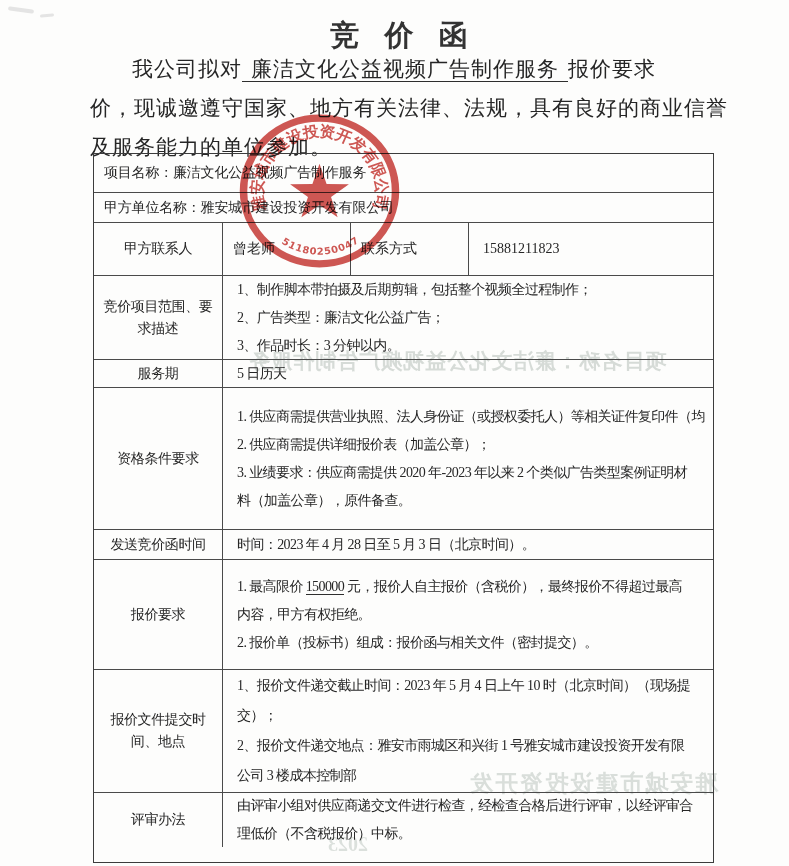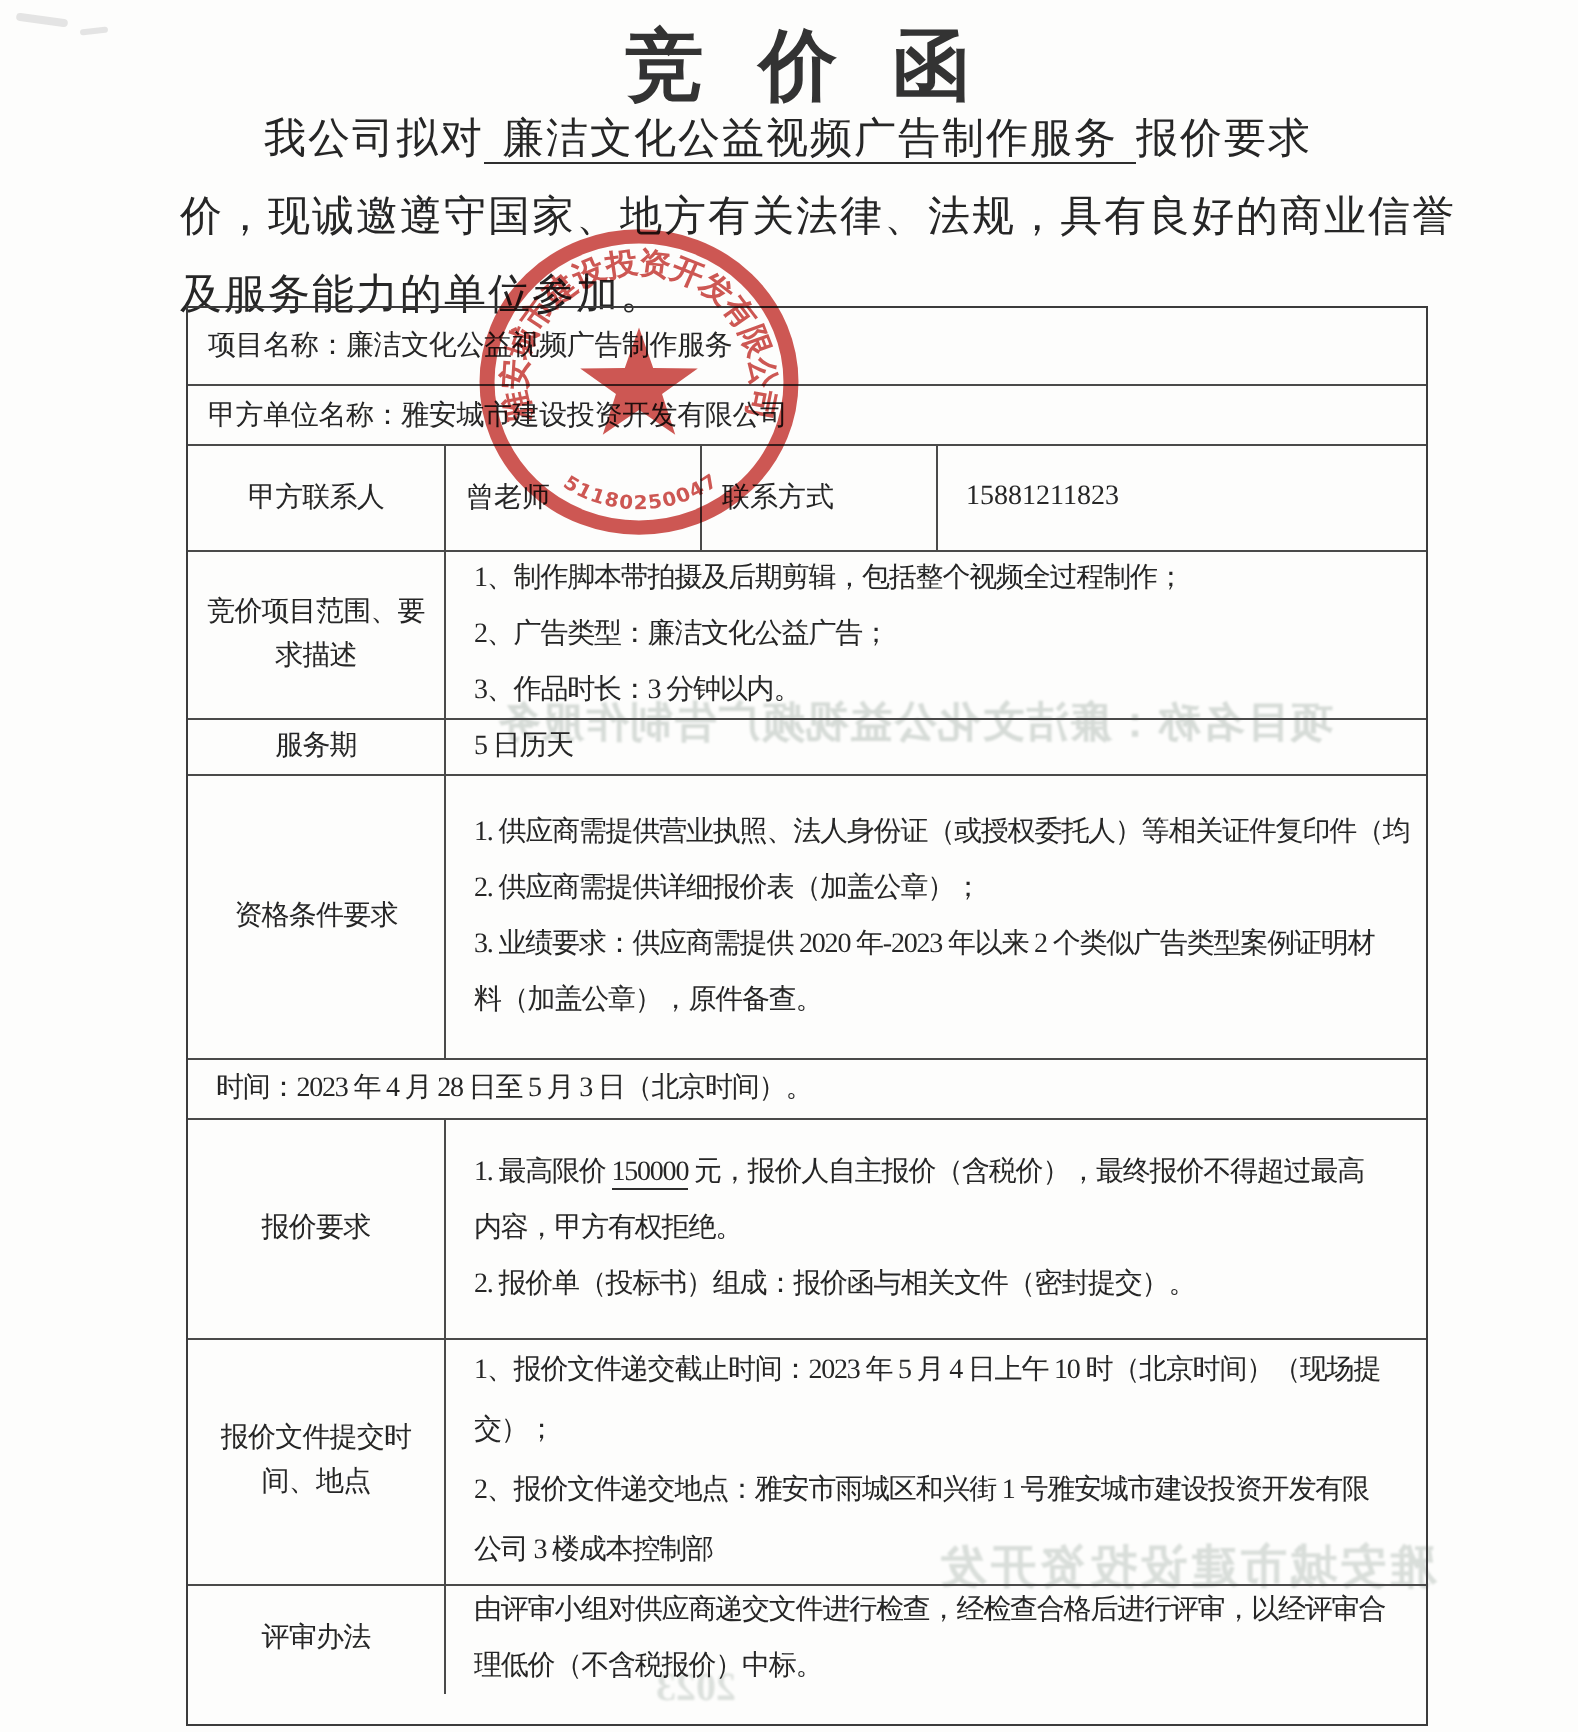--- a/index.html
+++ b/index.html
@@ -28,23 +28,23 @@
     font-weight:bold;
     filter:blur(.6px);
     white-space:nowrap;
     pointer-events:none;
   }
   .bleed.b1{top:347px;left:248px;font-size:21px;opacity:.30;letter-spacing:1px;}
   .bleed.b2{top:768px;left:468px;font-size:23px;opacity:.28;letter-spacing:2px;}
   .bleed.b3{top:833px;left:328px;font-size:20px;opacity:.26;}
 
   .title{
-    position:absolute;left:93px;top:6px;width:621px;
+    position:absolute;left:93px;top:16px;width:621px;
     margin:0;text-align:center;
-    font-size:39px;font-weight:bold;color:#333;
+    font-size:29px;font-weight:bold;color:#333;
     letter-spacing:9px;
   }
   .intro{
     position:absolute;left:90px;top:50px;width:622px;
     font-size:21px;line-height:39px;color:#262626;letter-spacing:1px;
   }
   .intro .ln{height:39px;white-space:nowrap;}
   .intro .ln1{text-indent:42px;}
   .proj{
     border-bottom:1.6px solid #2e2e2e;
@@ -160,20 +160,21 @@
       <div class="lab">资格条件要求</div>
       <div class="con">
         <div class="tl">1. 供应商需提供营业执照、法人身份证（或授权委托人）等相关证件复印件（均</div>
         <div class="tl">2. 供应商需提供详细报价表（加盖公章）；</div>
         <div class="tl">3. 业绩要求：供应商需提供 2020 年-2023 年以来 2 个类似广告类型案例证明材</div>
         <div class="tl">料（加盖公章），原件备查。</div>
       </div>
     </div>
 
     <div class="row r7">
+      <div class="lab">发送竞价函时间</div>
       <div class="con">
         <div class="tl">时间：2023 年 4 月 28 日至 5 月 3 日（北京时间）。</div>
       </div>
     </div>
 
     <div class="row r8">
       <div class="lab">报价要求</div>
       <div class="con">
         <div class="tl"><span>1. 最高限价 </span><span class="u">150000</span><span> 元，报价人自主报价（含税价），最终报价不得超过最高</span></div>
         <div class="tl">内容，甲方有权拒绝。</div>

